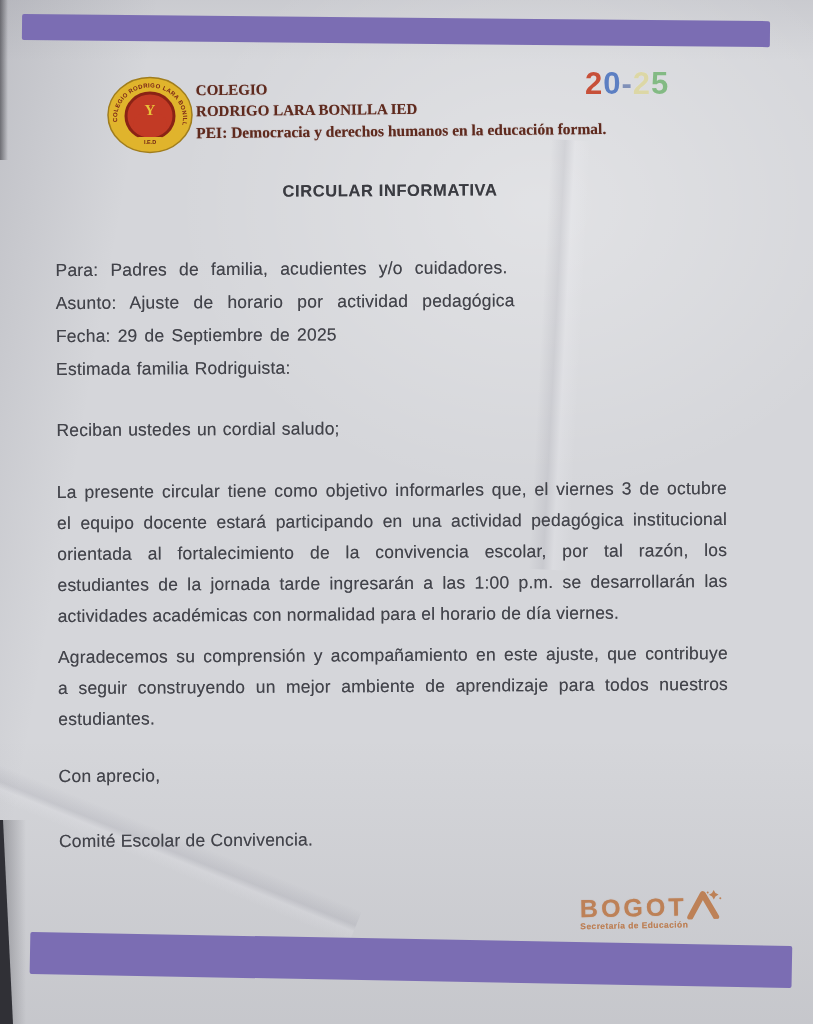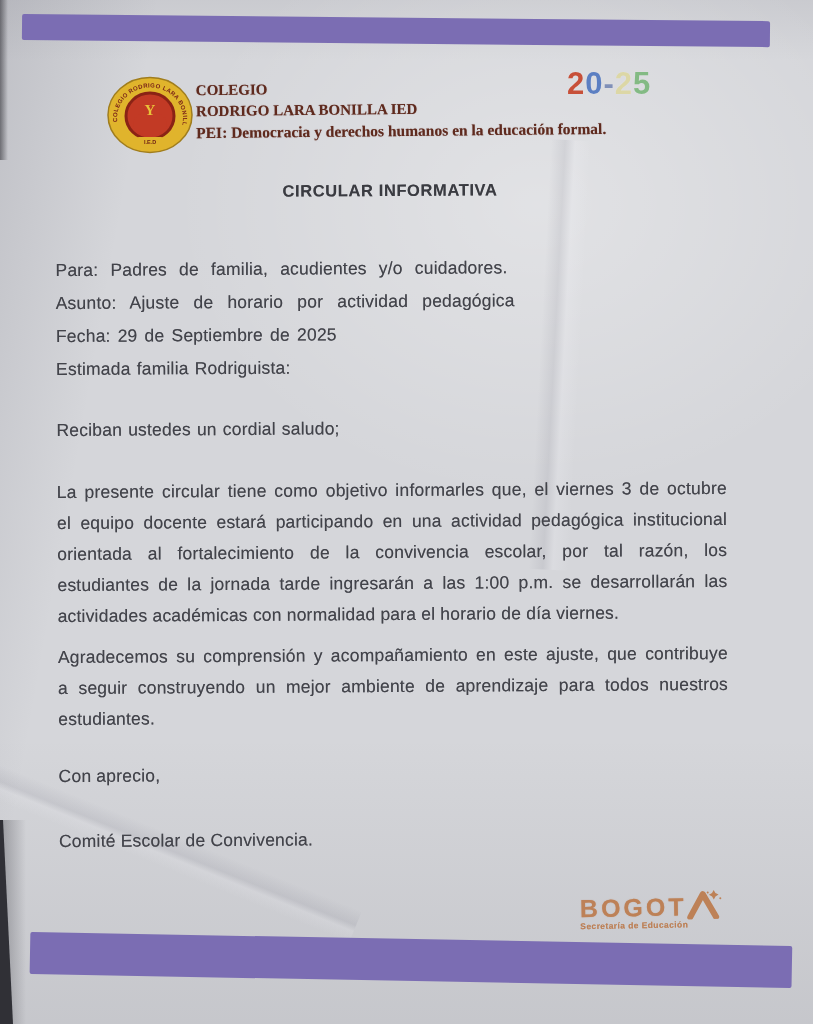--- a/index.html
+++ b/index.html
@@ -24,21 +24,21 @@
   
   .bar{position:absolute;background:#7b6db3;border-radius:2px;}
   .bar-top{left:22px;top:14px;width:748px;height:26px;transform:rotate(0.55deg);transform-origin:left center;}
   .bar-bottom{left:30px;top:932px;width:762px;height:42px;transform:rotate(1.05deg);transform-origin:left center;}
   
   .logo{position:absolute;left:106px;top:76px;}
   .header-text{position:absolute;left:196px;top:78px;transform:rotate(-0.6deg);
     font-family:"Liberation Serif","DejaVu Serif",serif;color:#5f2a1e;font-weight:bold;
     text-shadow:0 0 0.8px rgba(95,42,30,0.5);line-height:21px;font-size:15px;}
   .header-text .pei{font-size:15.5px;}
-  .year{position:absolute;left:567px;top:66px;font-size:31px;font-weight:bold;letter-spacing:1px;
+  .year{position:absolute;left:585px;top:66px;font-size:31px;font-weight:bold;letter-spacing:1px;
     text-shadow:0 0 1px rgba(255,255,255,0.3);}
   .year .d0{color:#c75039;} .year .d1{color:#5c7fc2;} .year .dd{color:#8090b8;}
   .year .d2{color:#ddd79d;opacity:0.85;} .year .d3{color:#83ba84;}
   
   .content{position:absolute;left:57px;right:86px;top:180px;transform:rotate(-0.35deg);
     color:#42434a;font-size:17.5px;letter-spacing:0.2px;
     text-shadow:0 0 0.6px rgba(66,67,74,0.55);}
   .title{text-align:center;font-weight:bold;font-size:16.5px;letter-spacing:0.6px;color:#3a3b41;line-height:20px;}
   .meta{margin-top:52px;}
   .meta div{line-height:33px;}

